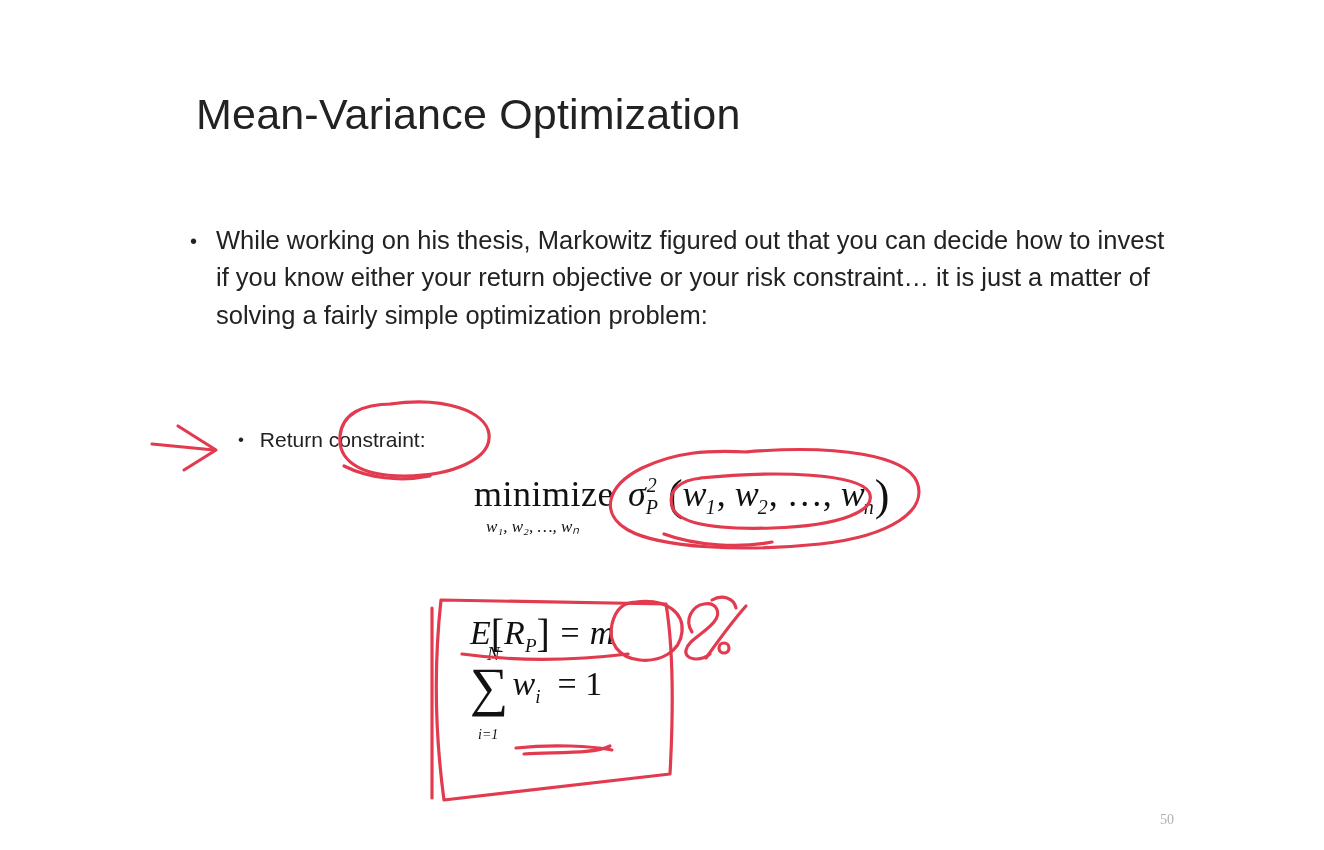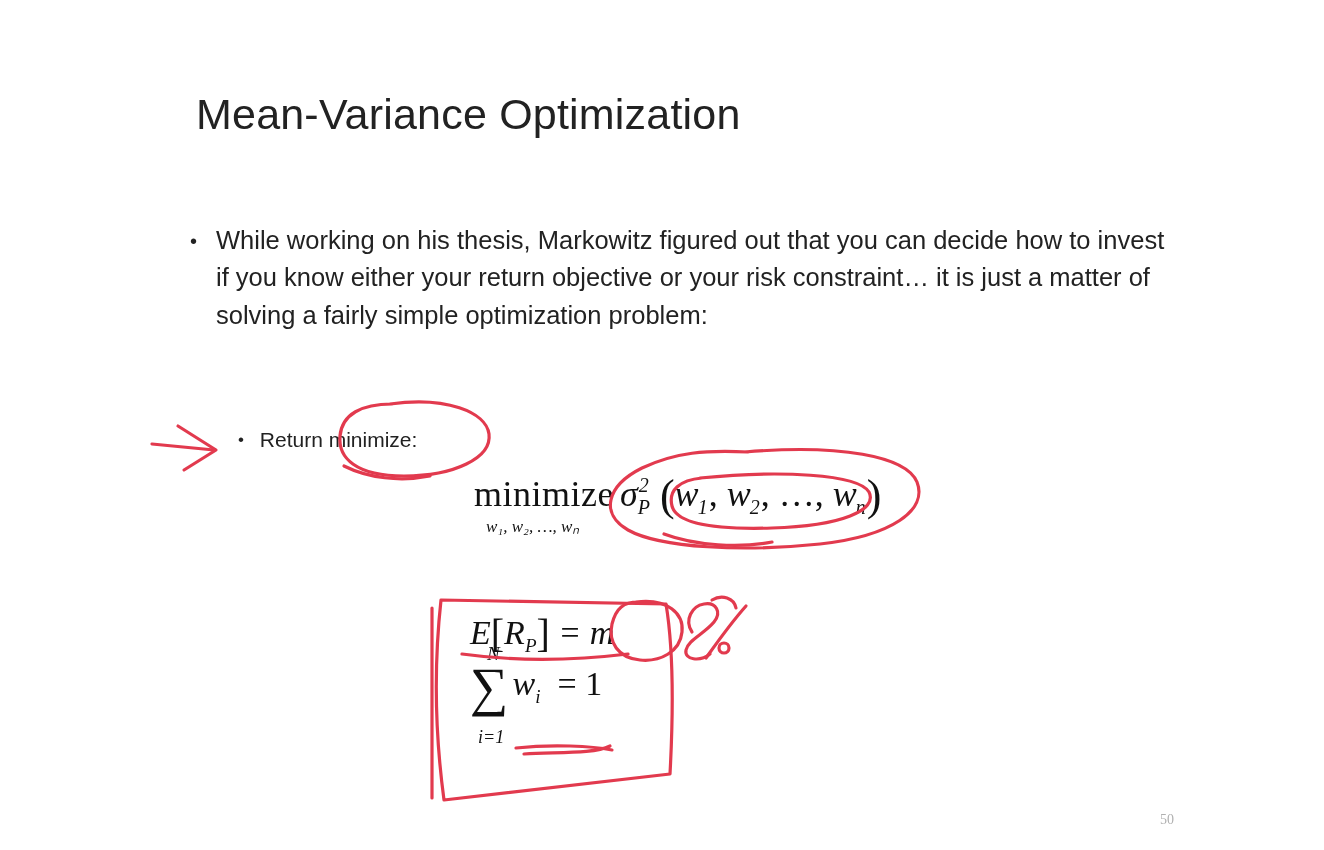--- a/index.html
+++ b/index.html
@@ -66,21 +66,21 @@
     font-family: "Liberation Serif", serif;
     color: #111111;
   }
   .math-min {
     left: 474px;
     top: 470px;
     font-size: 36px;
     white-space: nowrap;
   }
   .math-min .mword { letter-spacing: 0.5px; }
-  .math-min .sigma { font-style: italic; position: relative; margin-left: 6px; }
+  .math-min .sigma { font-style: italic; position: relative; margin-left: 14px; }
   .math-min .sigma .sup {
     font-size: 20px;
     position: relative;
     top: -14px;
     left: 1px;
   }
   .math-min .sigma .sub {
     font-size: 20px;
     font-style: italic;
     position: relative;
@@ -129,21 +129,21 @@
     position: absolute;
     left: 17px;
     top: -22px;
     font-size: 19px;
     font-style: italic;
   }
   .math-sum .lim-bot {
     position: absolute;
     left: 8px;
     top: 62px;
-    font-size: 18px;
+    font-size: 14px;
     font-style: italic;
   }
   .math-sum .wi { font-style: italic; margin-left: 4px; }
   .math-sum .wi .sub { font-size: 19px; position: relative; top: 8px; }
 
   .page-number {
     position: absolute;
     right: 150px;
     bottom: 22px;
     font-family: "Liberation Serif", serif;
@@ -167,21 +167,21 @@
 
   <div class="slide-title">Mean-Variance Optimization</div>
 
   <div class="bullet-l1">
     <span class="dot">•</span>
     <span class="txt">While working on his thesis, Markowitz figured out that you can decide how to invest if you know either your return objective or your risk constraint… it is just a matter of solving a fairly simple optimization problem:</span>
   </div>
 
   <div class="bullet-l2">
     <span class="dot">•</span>
-    <span>Return minimize:</span>
+    <span>Return constraint:</span>
   </div>
 
   <div class="math math-min">
     <span class="mword">minimize</span><span class="sigma"><span>σ</span><span class="sup">2</span><span class="sub">P</span></span><span class="paren">(</span><span class="wvar"><span>w</span><span class="sub">1</span></span><span>,</span>&nbsp;<span class="wvar"><span>w</span><span class="sub">2</span></span><span>, …,</span>&nbsp;<span class="wvar"><span>w</span><span class="sub">n</span></span><span class="paren">)</span>
   </div>
 
   <div class="math-undersub">
     <span>w₁, w₂, …, wₙ</span>
   </div>
 

